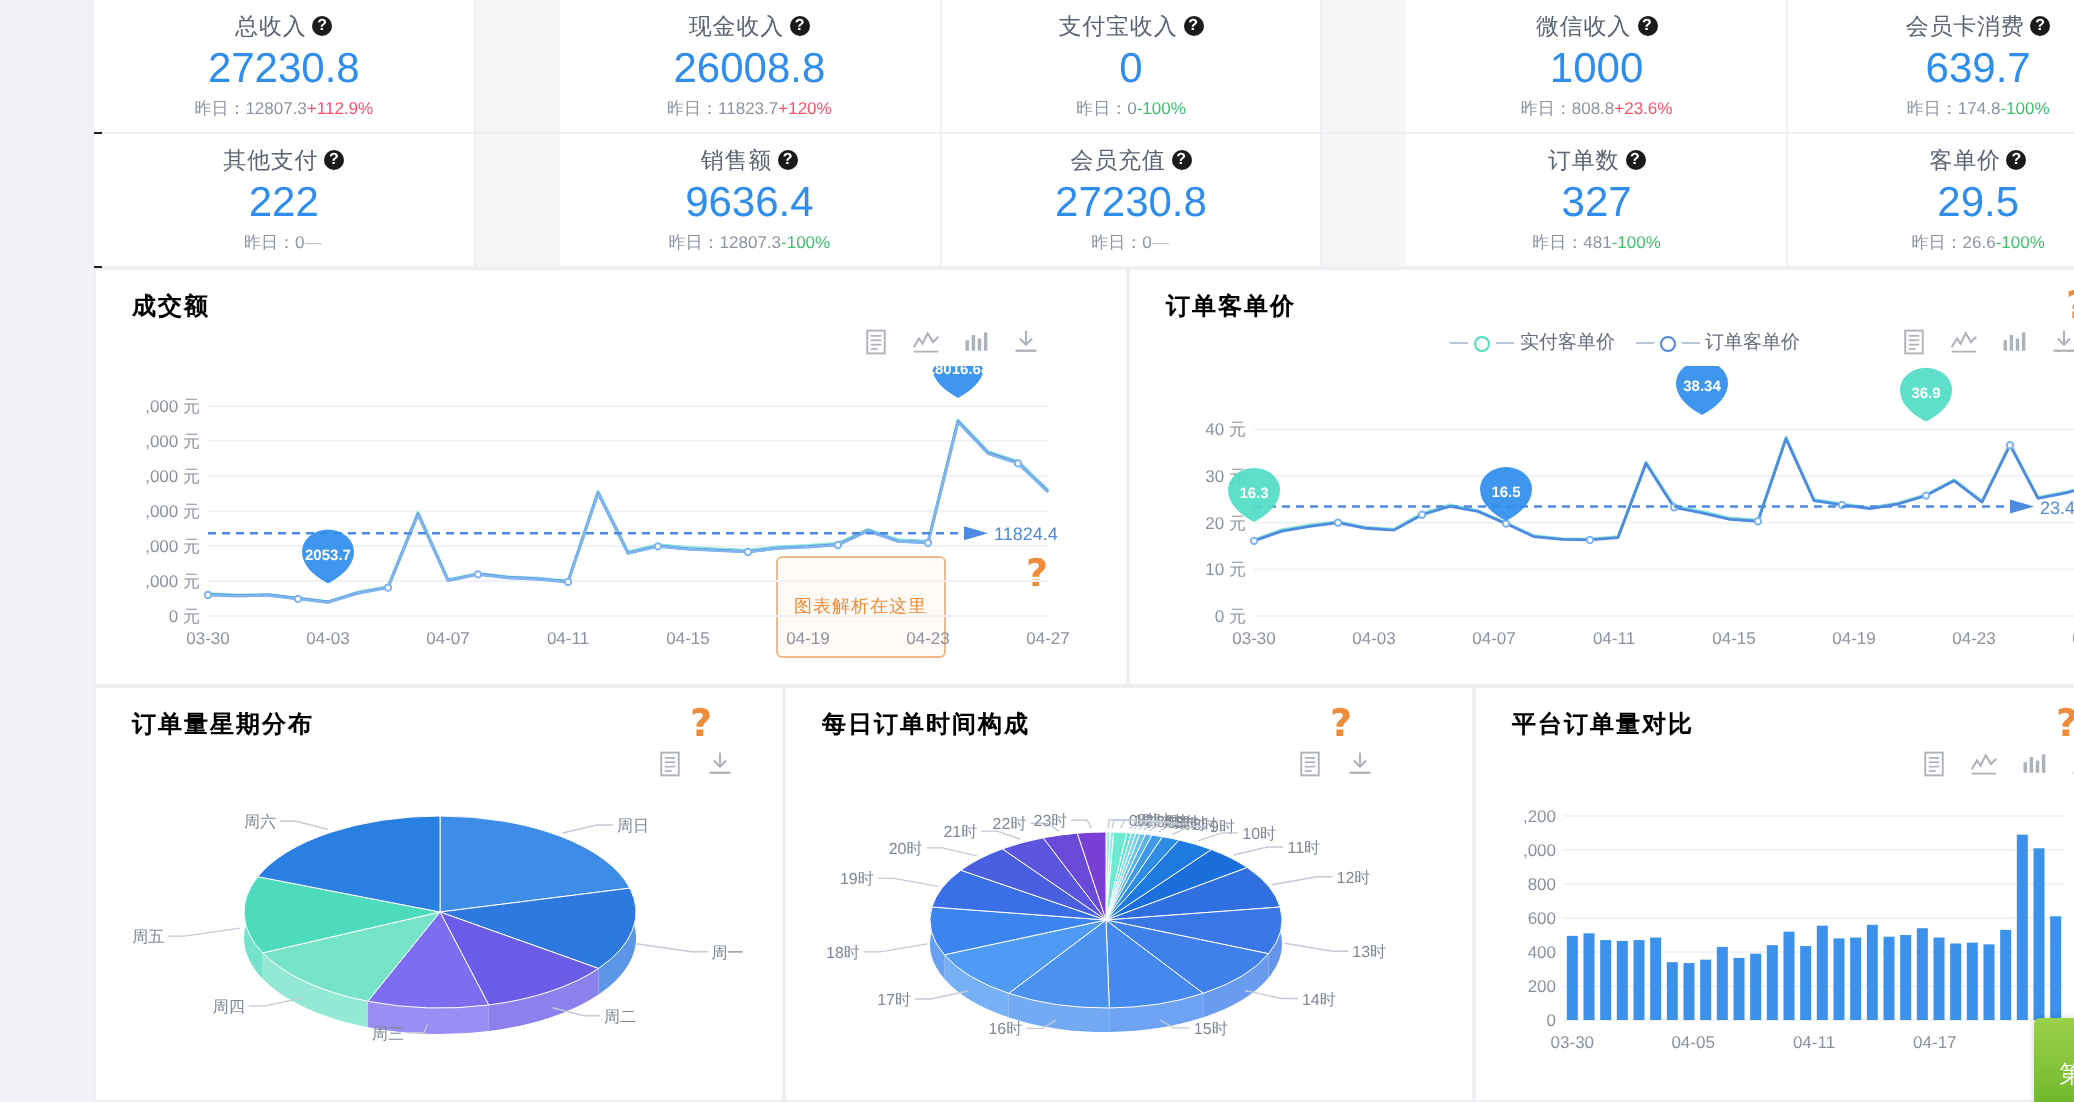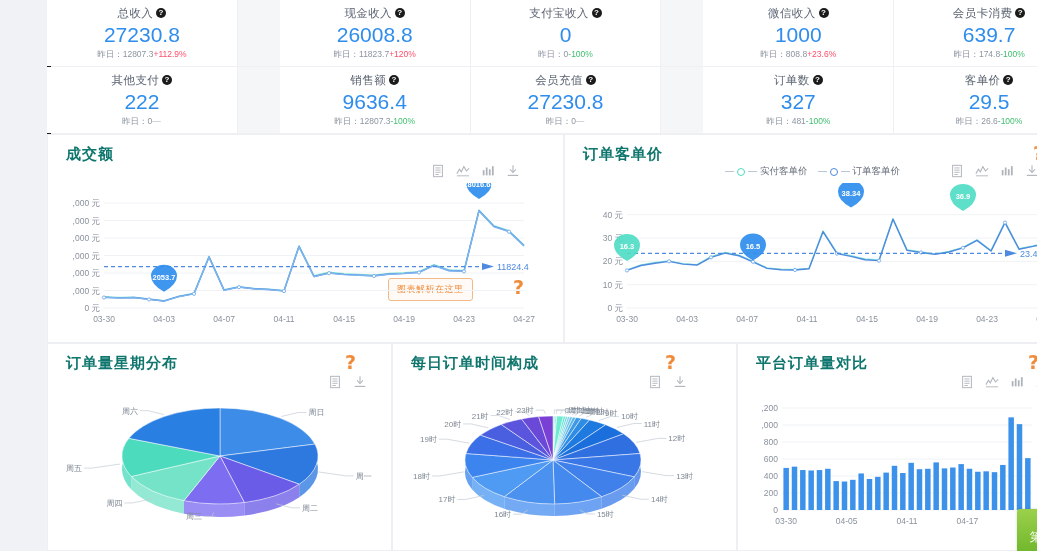--- a/index.html
+++ b/index.html
@@ -39,30 +39,30 @@
   .flat { color:#b9c0c9; letter-spacing:1px; }
   .kpi-sep { height:1px; background:#eef0f3; width:1037px; }
 
   
   .panel-row { display:flex; gap:0; }
   .panel {
     background:#fff; position:relative;
     border:1px solid #edeff2;
   }
   .panel-title {
-    font-size:15px; font-weight:bold; color:#0f766e;
+    font-size:12px; font-weight:bold; color:#000000;
     letter-spacing:1px; position:absolute; left:18px; top:10px;
   }
   .help-mark {
     position:absolute; font-size:19px; color:#f08b3a; font-weight:bold;
     font-family:"DejaVu Sans", sans-serif;
   }
   .hint-box {
     position:absolute; border:1px solid #f0b98a; border-radius:3px;
-    background:#fffaf5; color:#f08b3a; font-size:9px; padding:4px 8px;
+    background:#fffaf5; color:#f08b3a; font-size:9px; padding:18px 8px;
     letter-spacing:.5px; white-space:nowrap;
   }
   .legend {
     position:absolute; display:flex; align-items:center; gap:10px;
     font-size:9.5px; color:#666e7a;
   }
   .legend-item { display:flex; align-items:center; gap:3px; }
   .lg-line { width:9px; height:1px; background:#b9c6d6; display:inline-block; }
   .lg-ring { width:8px; height:8px; border-radius:50%; border:1.6px solid #6aa6e8; background:#fff; display:inline-block; }
 

